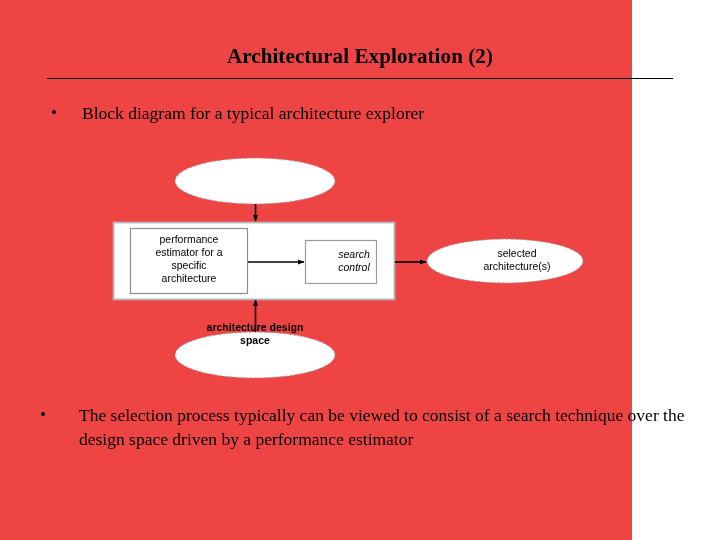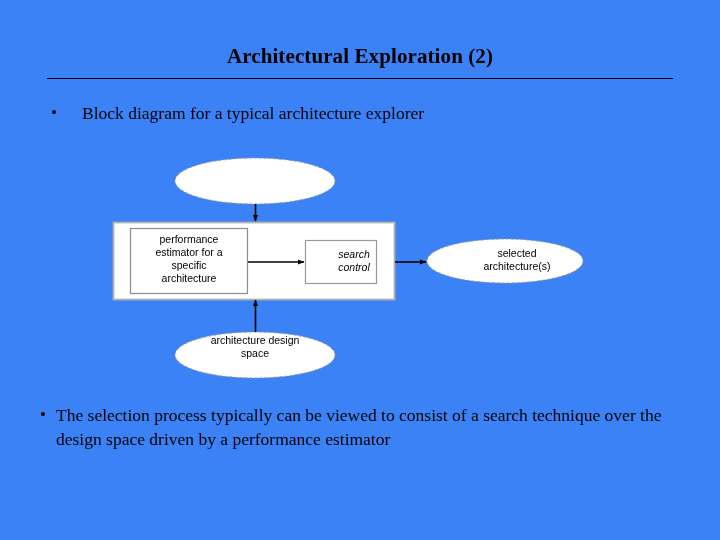--- a/index.html
+++ b/index.html
@@ -8,23 +8,23 @@
   }
   body {
     width: 720px;
     height: 540px;
     background: #ffffff;
     font-family: "Liberation Serif", "DejaVu Serif", serif;
     overflow: hidden;
   }
   #slide {
     position: relative;
-    width: 720px;
+    width: 632px;
     height: 540px;
-    background: #3b82f6;
+    background: #ef4444;
   }
 
   
   #slide-title {
     position: absolute;
     left: 0;
     top: 43px;
     width: 720px;
     text-align: center;
     font-family: "Liberation Serif", "DejaVu Serif", serif;
@@ -68,21 +68,21 @@
     left: 51px;
     top: 101px;
     width: 630px;
   }
   #bullet-2 {
     left: 40px;
     top: 403px;
     width: 648px;
   }
   #bullet-2 .btext {
-    margin-left: 16px;
+    margin-left: 39px;
     text-indent: 0;
   }
 
   
   #diagram {
     position: absolute;
     left: 0;
     top: 0;
     width: 720px;
     height: 540px;
@@ -152,21 +152,21 @@
   <div class="node-label" style="left:319px; top:248px; width:70px;font-style:italic;">
     <div>search</div>
     <div>control</div>
   </div>
 
   <div class="node-label" style="left:439px; top:247px; width:156px;">
     <div>selected</div>
     <div>architecture(s)</div>
   </div>
 
-  <div class="node-label" style="left:175px; top:334px; width:160px;">
+  <div class="node-label" style="left:175px; top:321px; width:160px;font-weight:bold;">
     <div>architecture design</div>
     <div>space</div>
   </div>
 
   <div class="bullet-row" id="bullet-2">
     <span class="dot">•</span>
     <span class="btext">The selection process typically can be viewed to consist of a search technique over the design space driven by a performance estimator</span>
   </div>
 
 </div>

